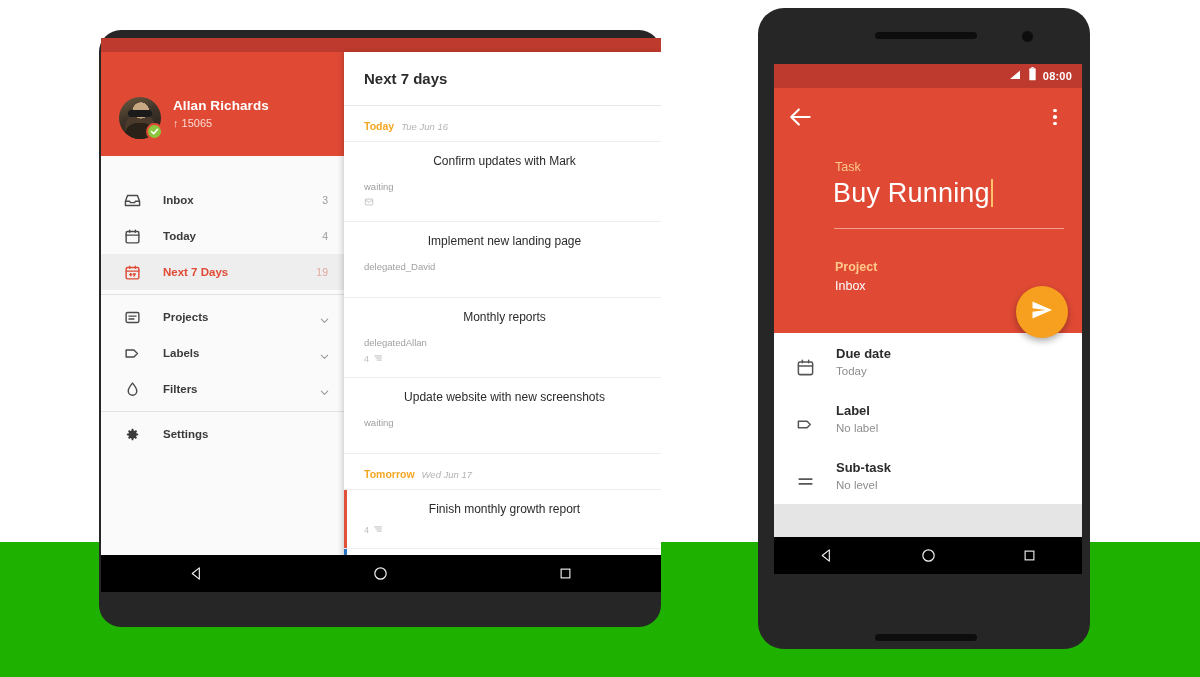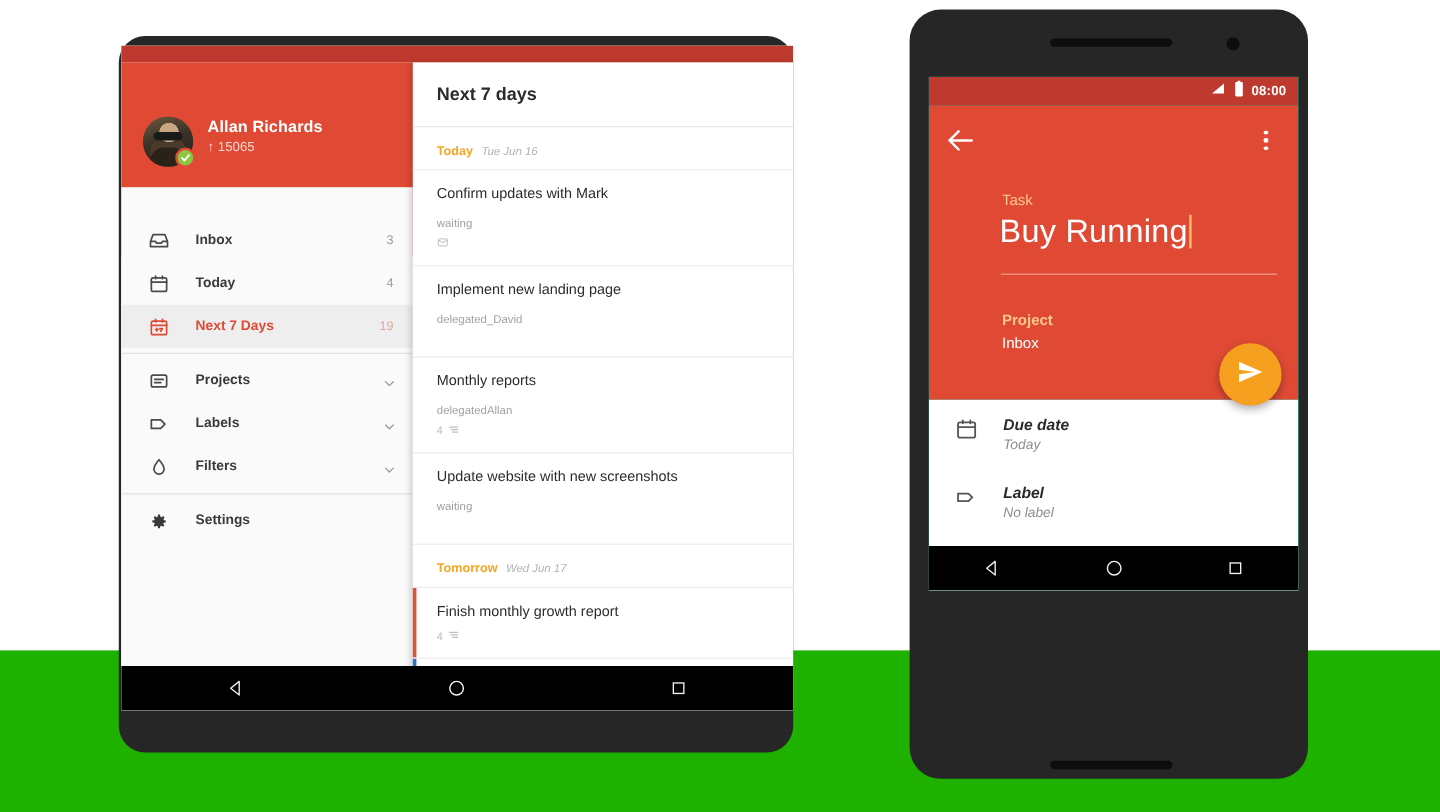--- a/index.html
+++ b/index.html
@@ -112,43 +112,43 @@
     padding:14px 0 9px 20px; display:flex; align-items:baseline; gap:7px;
   }
   .t-group-name { font-size:10.5px; font-weight:bold; color:#f5a623; }
   .t-group-date { font-size:9.5px; color:#b3b3b3;font-style:italic; }
   .t-task {
     position:relative; padding:12px 16px 12px 20px;
     border-top:1px solid #ededed;
   }
   .t-task:first-of-type { border-top:none; }
   .t-task-bar { position:absolute; left:0; top:0; bottom:0; width:3px; }
-  .t-task-name { font-size:12px; color:#2b2b2b; line-height:1.25; }
+  .t-task-name { font-size:12px; color:#2b2b2b; line-height:1.25;text-align:center; }
   .t-task-meta { font-size:9.5px; color:#a0a0a0; margin-top:12px; }
   .t-task-icons { margin-top:5px; display:flex; align-items:center; gap:4px; color:#bdbdbd; font-size:9px; }
   .t-task-icons svg { width:10px; height:10px; }
 
   
   .navbar {
     position:absolute; left:0; bottom:0; width:100%; height:37px;
     background:#000000; display:flex; align-items:center; justify-content:center; gap:0;
   }
   .navbar .nb { width:33%; display:flex; align-items:center; justify-content:center; }
   .navbar svg { opacity:.95; }
 
   
   #phone {
     position:absolute; left:758px; top:8px;
     width:332px; height:641px;
     background:#262626; border-radius:26px;
   }
   #phone-screen {
     position:absolute; left:774px; top:64px;
-    width:308px; height:428px;
-    overflow:hidden; background:#14b8a6;
+    width:308px; height:510px;
+    overflow:hidden; background:#e5e5e5;
   }
   .p-grille-top {
     position:absolute; left:875px; top:32px; width:102px; height:7px;
     background:#0d0d0d; border-radius:4px;
   }
   .p-cam {
     position:absolute; left:1022px; top:31px; width:11px; height:11px;
     border-radius:50%; background:#0d0d0d;
   }
   .p-grille-bottom {
@@ -188,21 +188,21 @@
   .p-fab {
     position:absolute; right:14px; top:222px; width:52px; height:52px;
     border-radius:50%; background:#f79f1f;
     box-shadow:0 3px 7px rgba(0,0,0,.33);
     display:flex; align-items:center; justify-content:center;
     z-index:5; cursor:pointer;
   }
   .p-fab svg { width:24px; height:24px; }
 
   .p-list { background:#ffffff; }
-  .p-row { display:flex; align-items:flex-start; padding:13px 0 13px 0;font-style:italic; }
+  .p-row { display:flex; align-items:flex-end; padding:13px 0 13px 0; }
   .p-row .p-ico { width:62px; display:flex; justify-content:center; padding-top:2px; }
   .p-row .p-ico svg { width:19px; height:19px; }
   .p-row-title { font-size:13px; font-weight:bold; color:#2b2b2b; }
   .p-row-sub { font-size:11.5px; color:#8d8d8d; margin-top:4px; }
 </style>
 </head>
 <body>
 
 <div id="bg-white"></div>
 <div id="bg-green"></div>

